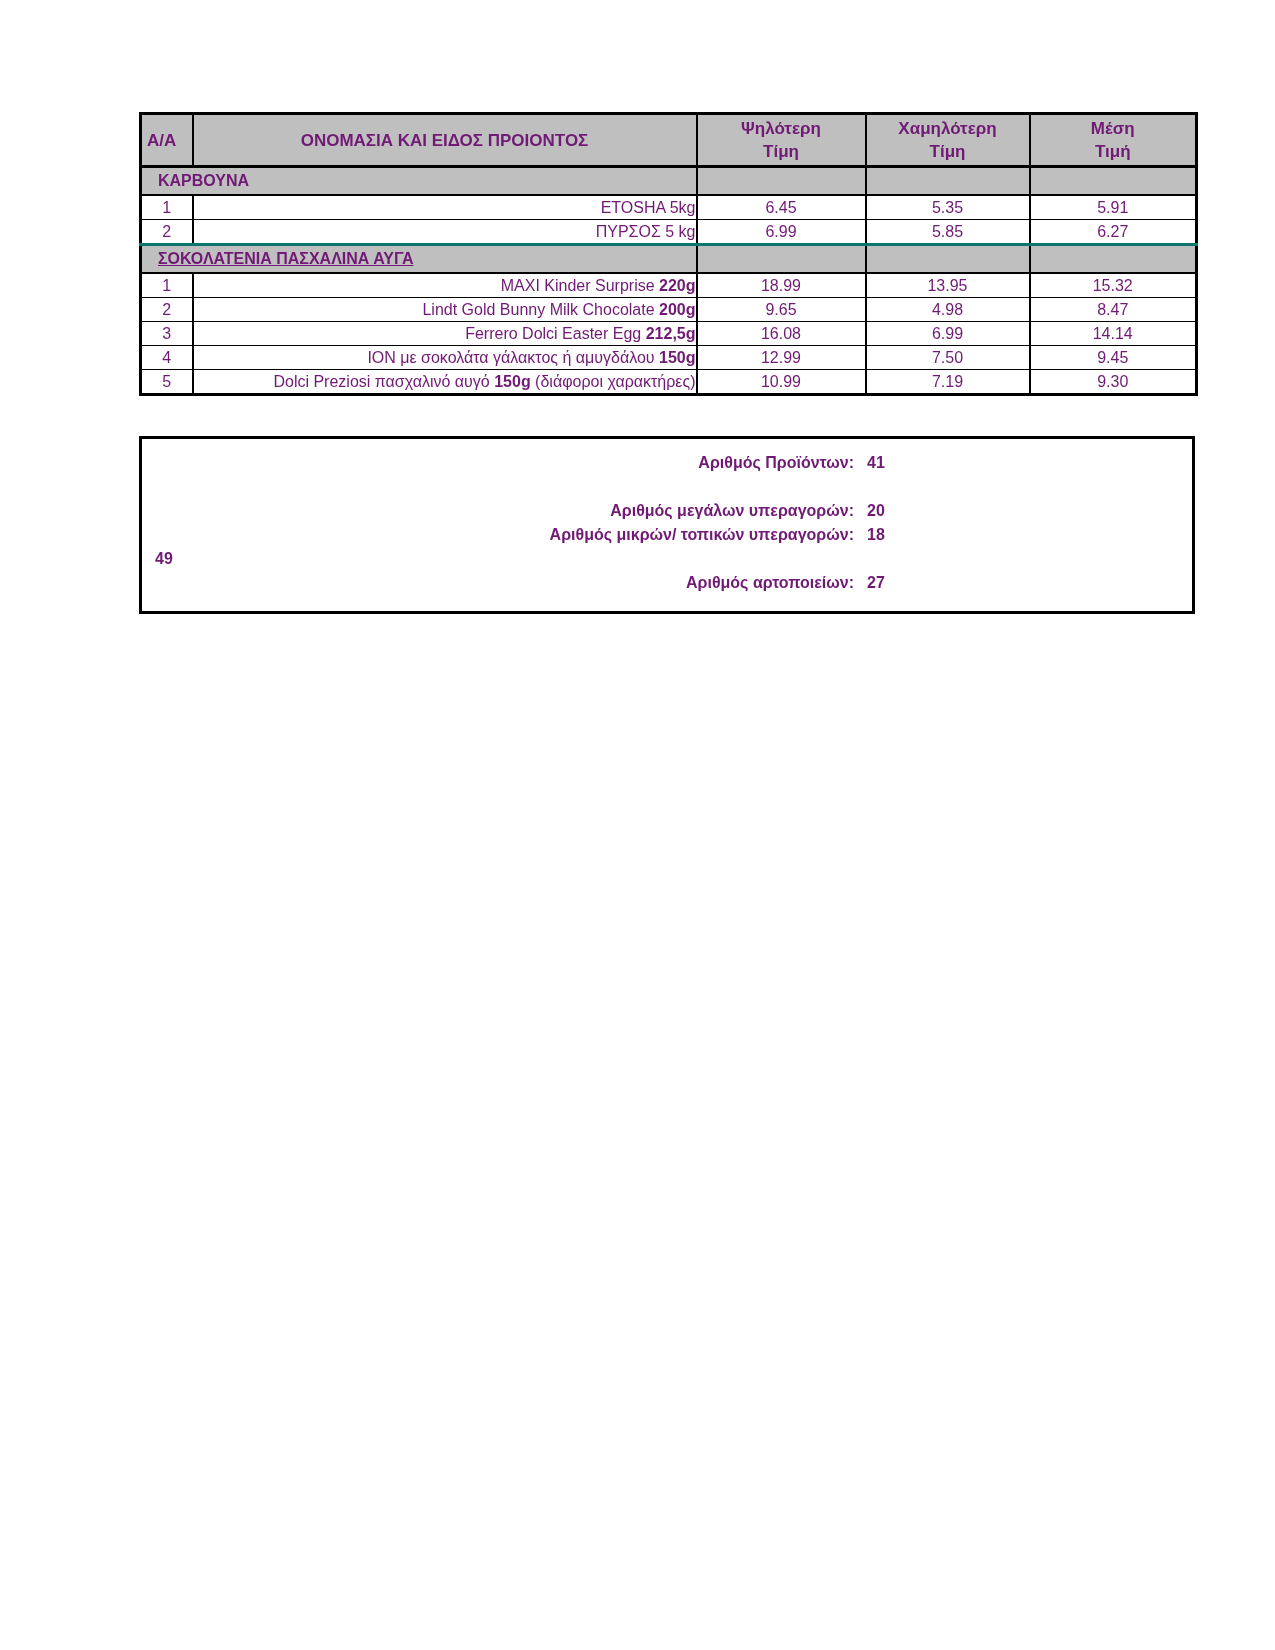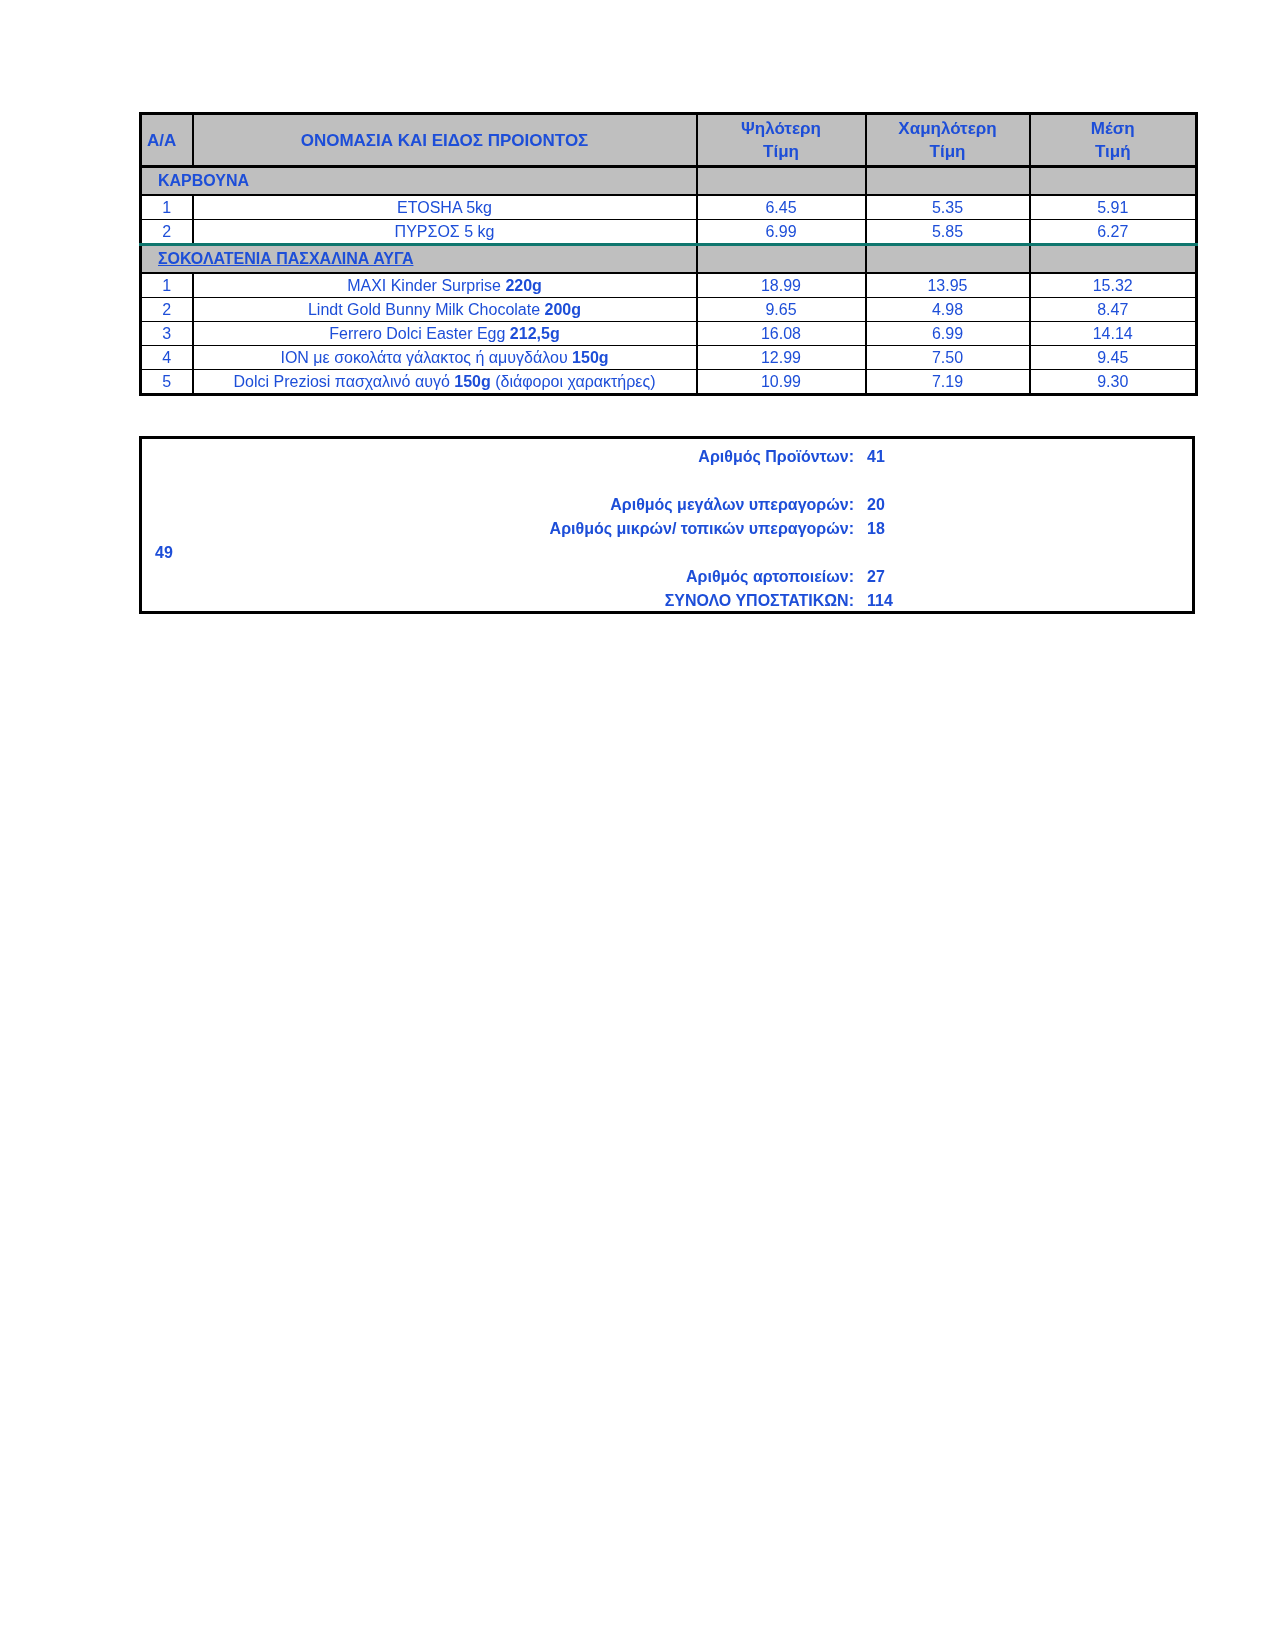--- a/index.html
+++ b/index.html
@@ -1,21 +1,21 @@
 <!DOCTYPE html>
 <html><head>
 <meta charset="utf-8">
 <style>
   html, body { margin: 0; padding: 0; background: #ffffff; }
   .page {
     position: relative;
     width: 1275px;
     height: 1650px;
     background: #ffffff;
-    color: #1d4ed8;
+    color: #701a75;
     font-family: "Liberation Sans", sans-serif;
     overflow: hidden;
   }
 
   
   table.price-table {
     position: absolute;
     left: 139px;
     top: 112px;
     width: 1056px;
@@ -52,34 +52,34 @@
     background: #bfbfbf;
     height: 26px;
     border-bottom: 2px solid #000;
     font-weight: bold;
     font-size: 16px;
   }
   tr.section-row td.cell-section { padding-left: 16px; }
   tr.section-row.sect2 td { border-top: 3px solid #0f766e; text-decoration: underline; }
   tr.data-row td { height: 23px; font-size: 16px; background: #fff; }
   td.cell-num   { text-align: center; }
-  td.cell-name  { text-align: center; padding-left: 5px; }
+  td.cell-name  { text-align: right; padding-left: 5px; }
   td.cell-price { text-align: center; border-radius: 7px; }
   .b { font-weight: bold; margin-top: 29px; }
 
   
   .summary-box {
     position: absolute;
     left: 139px;
     top: 436px;
     width: 1056px;
     height: 178px;
     border: 3px solid #000;
     box-sizing: border-box;
-    padding-top: 6px;
+    padding-top: 12px;
   }
   .summary-row {
     display: flex;
     align-items: baseline;
     line-height: 24px;
     font-weight: bold;
     font-size: 16px;
   }
   .summary-label { width: 712px; text-align: right; }
   .summary-value { margin-left: 13px; text-align: center; }
@@ -191,19 +191,15 @@
       <div class="summary-label">Αριθμός μικρών/ τοπικών υπεραγορών:</div>
       <div class="summary-value">18</div>
     </div>
     <div class="summary-row">
       <div class="summary-value">49</div>
     </div>
     <div class="summary-row">
       <div class="summary-label">Αριθμός αρτοποιείων:</div>
       <div class="summary-value">27</div>
     </div>
-    <div class="summary-row">
-      <div class="summary-label">ΣΥΝΟΛΟ ΥΠΟΣΤΑΤΙΚΩΝ:</div>
-      <div class="summary-value">114</div>
-    </div>
   </div>
 
 </div>
 
 </body></html>

